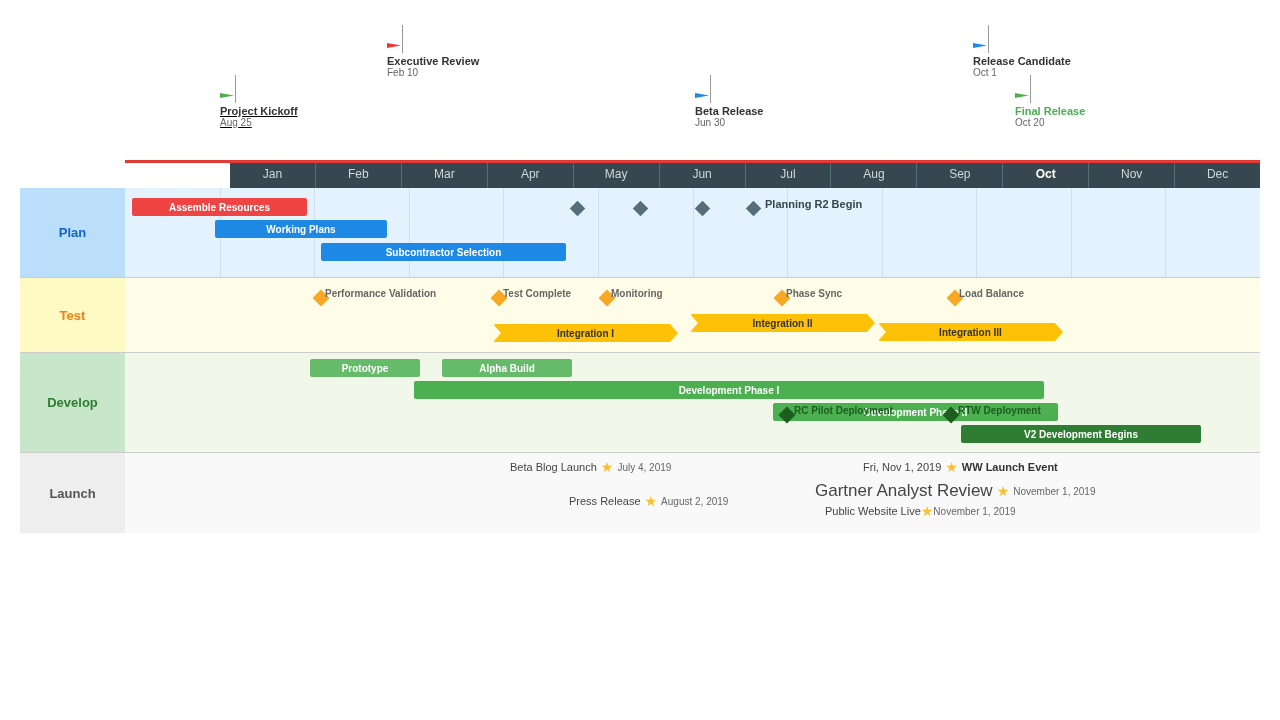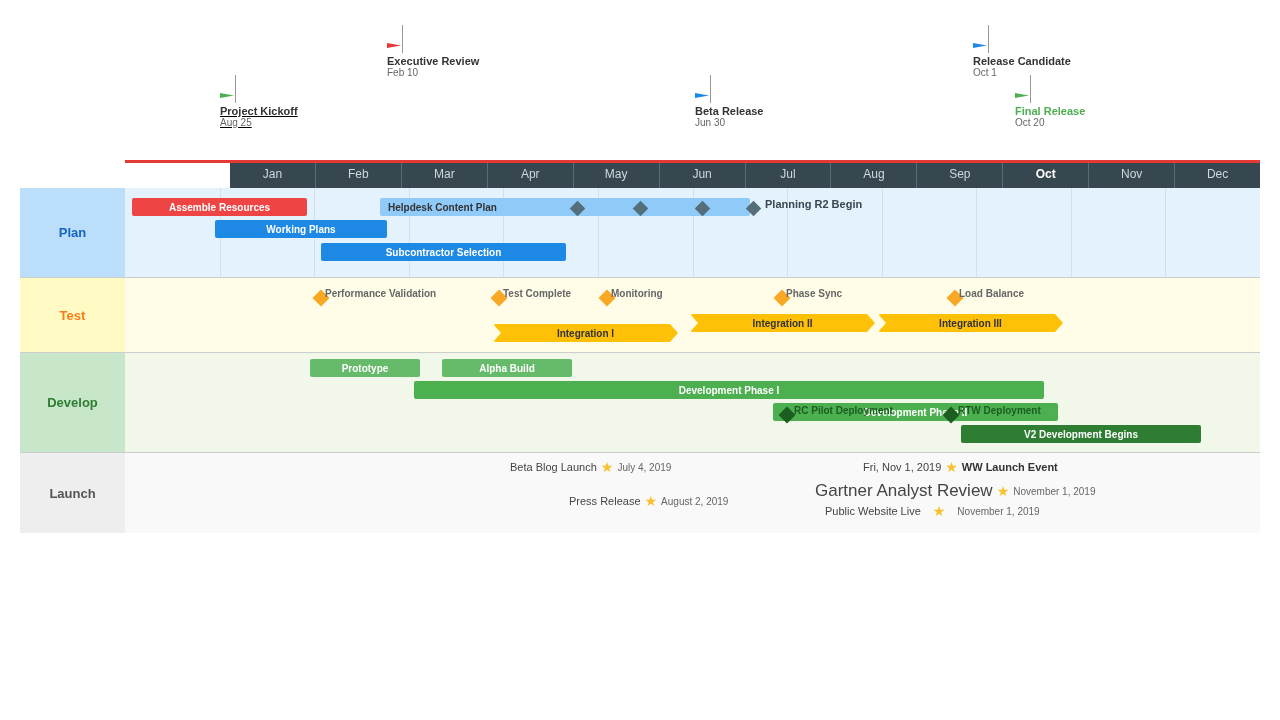--- a/index.html
+++ b/index.html
@@ -120,21 +120,20 @@
         <div style="position:absolute;top:0;bottom:0;left:75%;width:1px;background:rgba(0,0,0,0.07);"></div>
         <div style="position:absolute;top:0;bottom:0;left:83.33%;width:1px;background:rgba(0,0,0,0.07);"></div>
         <div style="position:absolute;top:0;bottom:0;left:91.66%;width:1px;background:rgba(0,0,0,0.07);"></div>
 
         <div style="position:absolute; left:7px; top:10px; width:175px; height:18px; background:#ef4444; border-radius:2px; display:flex; align-items:center; justify-content:center; color:white; font-size:10px; font-weight:bold;">Assemble Resources</div>
 
         <div style="position:absolute; left:90px; top:32px; width:172px; height:18px; background:#1e88e5; border-radius:2px; display:flex; align-items:center; justify-content:center; color:white; font-size:10px; font-weight:bold;">Working Plans</div>
 
         <div style="position:absolute; left:196px; top:55px; width:245px; height:18px; background:#1e88e5; border-radius:2px; display:flex; align-items:center; justify-content:center; color:white; font-size:10px; font-weight:bold;">Subcontractor Selection</div>
 
-        <div style="position:absolute; left:255px; top:10px; width:370px; height:18px; background:#90caf9; border-radius:2px; display:flex; align-items:center; justify-content:flex-start; padding-left:8px; color:#333; font-size:10px; font-weight:bold;">Helpdesk Content Plan</div>
 
         <div style="position:absolute; left:447px; top:15px; width:11px; height:11px; background:#546e7a; transform:rotate(45deg);"></div>
         <div style="position:absolute; left:510px; top:15px; width:11px; height:11px; background:#546e7a; transform:rotate(45deg);"></div>
         <div style="position:absolute; left:572px; top:15px; width:11px; height:11px; background:#546e7a; transform:rotate(45deg);"></div>
         <div style="position:absolute; left:623px; top:15px; width:11px; height:11px; background:#546e7a; transform:rotate(45deg);"></div>
 
         <div style="position:absolute; left:640px; top:10px; font-size:11px; color:#37474f; font-weight:bold;">Planning R2 Begin</div>
       </div>
     </div>
 
@@ -154,21 +153,21 @@
         <div style="position:absolute; left:651px; top:14px; width:12px; height:12px; background:#f9a825; transform:rotate(45deg);"></div>
         <div style="position:absolute; left:661px; top:10px; font-size:10px; color:#666; font-weight:bold;">Phase Sync</div>
 
         <div style="position:absolute; left:824px; top:14px; width:12px; height:12px; background:#f9a825; transform:rotate(45deg);"></div>
         <div style="position:absolute; left:834px; top:10px; font-size:10px; color:#666; font-weight:bold;">Load Balance</div>
 
         <div style="position:absolute; left:368px; top:46px; width:185px; height:18px; background:#ffc107; border-radius:3px; display:flex; align-items:center; justify-content:center; color:#333; font-size:10px; font-weight:bold; clip-path: polygon(0 0, calc(100% - 8px) 0, 100% 50%, calc(100% - 8px) 100%, 0 100%, 8px 50%);">Integration I</div>
 
         <div style="position:absolute; left:565px; top:36px; width:185px; height:18px; background:#ffc107; border-radius:3px; display:flex; align-items:center; justify-content:center; color:#333; font-size:10px; font-weight:bold; clip-path: polygon(0 0, calc(100% - 8px) 0, 100% 50%, calc(100% - 8px) 100%, 0 100%, 8px 50%);">Integration II</div>
 
-        <div style="position:absolute; left:753px; top:36px; width:185px; height:18px; background:#ffc107; border-radius:3px; display:flex; align-items:center; justify-content:center; color:#333; font-size:10px; font-weight:bold; clip-path: polygon(0 0, calc(100% - 8px) 0, 100% 50%, calc(100% - 8px) 100%, 0 100%, 8px 50%);">Integration III</div>
+        <div style="position:absolute; left:753px; top:45px; width:185px; height:18px; background:#ffc107; border-radius:3px; display:flex; align-items:center; justify-content:center; color:#333; font-size:10px; font-weight:bold; clip-path: polygon(0 0, calc(100% - 8px) 0, 100% 50%, calc(100% - 8px) 100%, 0 100%, 8px 50%);">Integration III</div>
       </div>
     </div>
 
     <div class="swimlane" style="min-height:100px; border-bottom:1px solid #ccc;">
       <div class="lane-label lane-develop">Develop</div>
       <div class="lane-content lane-develop-bg" style="position:relative; flex:1;">
 
         <div style="position:absolute; left:185px; top:6px; width:110px; height:18px; background:#66bb6a; border-radius:2px; display:flex; align-items:center; justify-content:center; color:white; font-size:10px; font-weight:bold;">Prototype</div>
 
         <div style="position:absolute; left:317px; top:6px; width:130px; height:18px; background:#66bb6a; border-radius:2px; display:flex; align-items:center; justify-content:center; color:white; font-size:10px; font-weight:bold;">Alpha Build</div>
@@ -208,21 +207,21 @@
           <span style="color:#fbc02d; font-size:14px;">★</span>
           <span style="font-size:11px; color:#333; font-weight:bold;">WW Launch Event</span>
         </div>
 
         <div style="position:absolute; left:690px; top:28px; display:flex; align-items:center; gap:4px;">
           <span style="font-size:17px; color:#444;">Gartner Analyst Review</span>
           <span style="color:#fbc02d; font-size:14px;">★</span>
           <span style="font-size:10px; color:#666;">November 1, 2019</span>
         </div>
 
-        <div style="position:absolute; left:700px; top:50px; display:flex; align-items:center; gap:12px;">
+        <div style="position:absolute; left:700px; top:50px; display:flex; align-items:center; gap:0;">
           <span style="font-size:11px; color:#444;">Public Website Live</span>
           <span style="color:#fbc02d; font-size:14px;">★</span>
           <span style="font-size:10px; color:#666;">November 1, 2019</span>
         </div>
       </div>
     </div>
 
   </div>
 
 </div>

